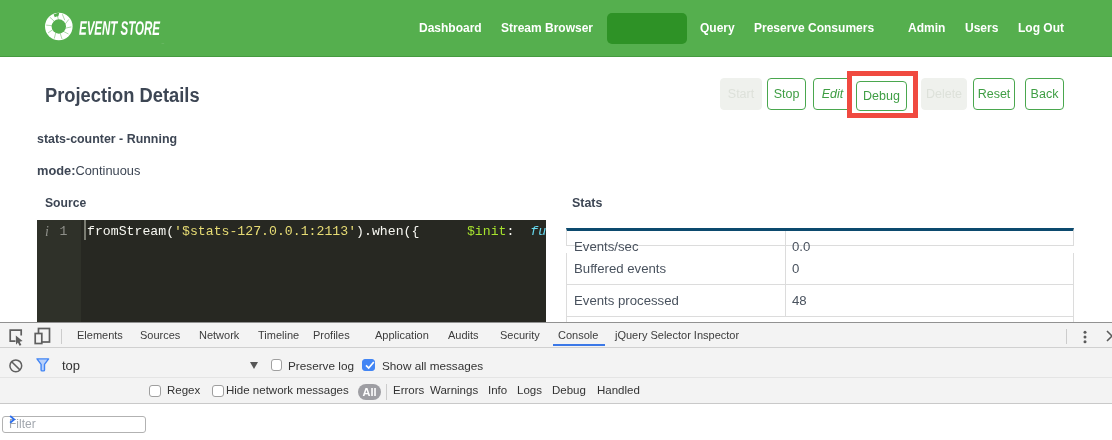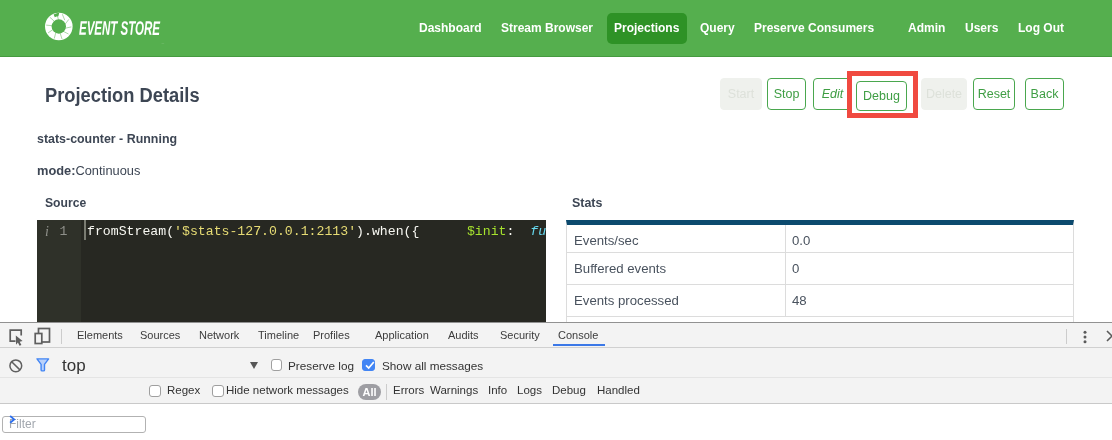--- a/index.html
+++ b/index.html
@@ -72,21 +72,20 @@
     </g>
     <path d="M 8.6 2.6 C 10.2 1.7 12.2 1.1 14.2 1.1 L 13.4 4.3 C 12.1 4.4 10.9 4.7 9.8 5.3 Z" fill="#55af4e"></path>
   </svg>
   <svg class="abs" style="left:78px;top:12px;transform:translateZ(0)" width="92" height="32" viewBox="0 0 92 32">
     <text x="1" y="22.7" textLength="81" lengthAdjust="spacingAndGlyphs" transform="rotate(0.15 1 24)" font-family="Liberation Sans, sans-serif" font-size="19.5" font-weight="bold" font-style="italic" fill="#fff">EVENT STORE</text>
     <rect x="83.5" y="31.9" width="2.7" height="2.7" fill="#fff"></rect>
   </svg>
   <div id="navpill"></div>
   <div class="nav" style="left:419px">Dashboard</div>
   <div class="nav" style="left:501px">Stream Browser</div>
-  <div class="nav" style="left:614px">Projections</div>
   <div class="nav" style="left:700px">Query</div>
   <div class="nav" style="left:754px">Preserve Consumers</div>
   <div class="nav" style="left:908px">Admin</div>
   <div class="nav" style="left:965px">Users</div>
   <div class="nav" style="left:1018px">Log Out</div>
 </div>
 
 <div class="abs slate" style="left:45px;top:84px;font-size:20px;font-weight:bold;transform:scaleX(0.915);transform-origin:left top;">Projection Details</div>
 
 <div class="btn dis" style="left:720px;width:42px;">Start</div>
@@ -106,21 +105,21 @@
 <div id="editor">
   <div id="gutter">
       <span style="position:absolute;left:8px;top:4px;font-style:italic;font-family:'Liberation Serif',serif;font-size:14px;">i</span>
       <span style="position:absolute;left:22.5px;top:4px;">1</span>
     </div>
   <div style="position:absolute;left:47.3px;top:0;width:1.7px;height:19.5px;background:#7a7c72;"></div>
   <div style="position:absolute;left:50px;top:4px;color:#f8f8f2;white-space:pre;">fromStream(<span style="color:#e6db74">'$stats-127.0.0.1:2113'</span>).when({      <span style="color:#a6e22e">$init</span>:  <span style="color:#66d9ef;font-style:italic">fu</span></div>
 </div>
 
 <div id="stable">
-  <div class="trow" style="top:0;height:33px;border-top:5px solid #0c4a6e;">
+  <div class="trow" style="top:8px;height:18px;border-top:3px solid #0c4a6e;">
     <div class="cell1" style="line-height:32px">Events/sec</div>
       <div class="cdiv" style="height:32px"></div>
       <div class="cell2" style="line-height:32px">0.0</div>
   </div>
   <div class="trow" style="top:33px;">
     <div class="cell1">Buffered events</div>
       <div class="cdiv"></div>
       <div class="cell2">0</div>
   </div>
   <div class="trow" style="top:65px;text-align:right;">
@@ -147,20 +146,21 @@
     <div class="abs" style="left:61px;top:6px;width:1px;height:15px;background:#ccc"></div>
     <div class="tab" style="left:77px">Elements</div>
     <div class="tab" style="left:140px">Sources</div>
     <div class="tab" style="left:199px">Network</div>
     <div class="tab" style="left:258px">Timeline</div>
     <div class="tab" style="left:313px">Profiles</div>
     <div class="tab" style="left:375px">Application</div>
     <div class="tab" style="left:448px">Audits</div>
     <div class="tab" style="left:500px">Security</div>
     <div class="tab" style="left:558px">Console</div>
+    <div class="tab" style="left:615px">jQuery Selector Inspector</div>
     <div class="abs" style="left:553px;top:20.5px;width:52px;height:2.5px;background:#3b78e7"></div>
     <div class="abs" style="left:1066px;top:6px;width:1px;height:15px;background:#ccc"></div>
     <svg class="abs" style="left:1081px;top:7px" width="8" height="14" viewBox="0 0 8 14">
       <circle cx="4" cy="2.2" r="1.5" fill="#5a5a5a"></circle>
         <circle cx="4" cy="7" r="1.5" fill="#5a5a5a"></circle>
         <circle cx="4" cy="11.8" r="1.5" fill="#5a5a5a"></circle>
     </svg>
     <svg class="abs" style="left:1106px;top:7px" width="12" height="12" viewBox="0 0 12 12">
       <path d="M 1 1 L 11 11 M 11 1 L 1 11" stroke="#5a5a5a" stroke-width="1.6"></path>
     </svg>
@@ -168,21 +168,21 @@
   <div id="dtrow2">
 
     <svg class="abs" style="left:8.5px;top:10.5px" width="14" height="14" viewBox="0 0 14 14">
       <circle cx="6.8" cy="6.8" r="5.9" fill="none" stroke="#606060" stroke-width="1.5"></circle>
       <line x1="2.7" y1="2.7" x2="10.9" y2="10.9" stroke="#606060" stroke-width="1.5"></line>
     </svg>
 
     <svg class="abs" style="left:36.2px;top:10px" width="14" height="14" viewBox="0 0 14 14">
       <path d="M 1.0 0.9 L 12.6 0.9 L 8.5 6.3 L 8.5 11.9 Q 8.5 12.9 7.5 12.9 L 6.1 12.9 Q 5.1 12.9 5.1 11.9 L 5.1 6.3 Z" fill="#b9d1fa" stroke="#4285f4" stroke-width="1.4" stroke-linejoin="round"></path>
     </svg>
-    <div class="lbl2" style="left:62px;font-size:17px">top</div>
+    <div class="lbl2" style="left:62px;font-size:13px">top</div>
     <div class="abs" style="left:250px;top:14px;width:0;height:0;border-left:4.7px solid transparent;border-right:4.7px solid transparent;border-top:7px solid #565656;"></div>
     <div class="cb" style="left:270.5px;top:11.2px"></div>
     <div class="lbl2" style="left:288px">Preserve log</div>
     <div class="cb" style="left:362.4px;top:10.8px;width:12.4px;height:12.4px;background:#4285f4;border-color:#4285f4;"></div>
     <svg class="abs" style="left:364.5px;top:13.2px" width="10" height="9" viewBox="0 0 10 9">
       <path d="M 1 4.3 L 3.7 7 L 8.8 1" fill="none" stroke="#fff" stroke-width="1.7"></path>
     </svg>
     <div class="lbl2" style="left:382px">Show all messages</div>
   </div>
   <div id="dtrow3">

